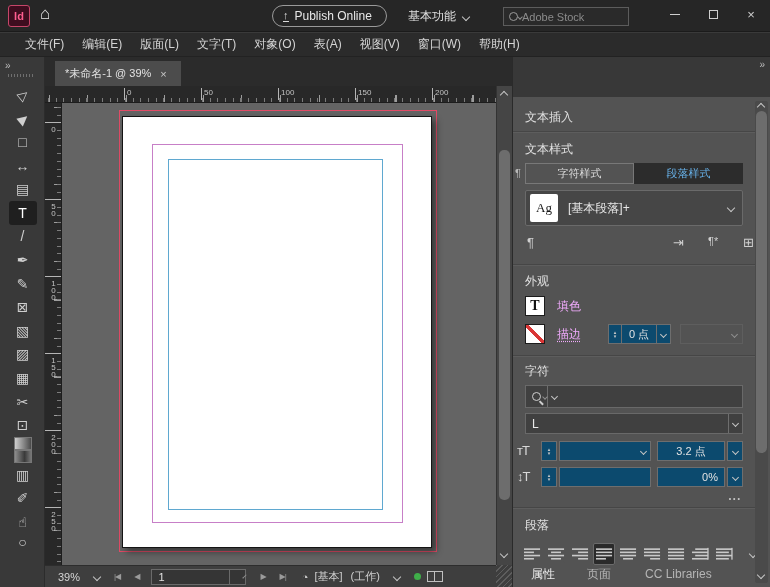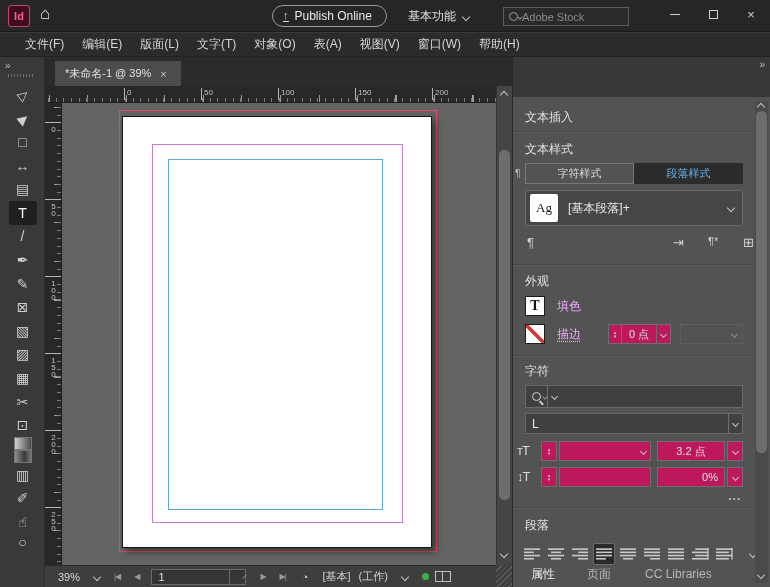--- a/index.html
+++ b/index.html
@@ -75,21 +75,21 @@
   
   .statusbar{position:absolute;left:45px;top:565px;width:467px;height:22px;background:#3e3e3e;border-top:1px solid #2d2d2d;
              display:flex;align-items:center;font-size:11px;color:#d6d6d6}
   .statusbar .zoomval{margin-left:13px}
   .statusbar .chev{margin-left:14px}
   .navbtn{color:#9b9b9b;font-size:8px;margin-left:14px;letter-spacing:-1px}
   .pagefield{margin-left:12px;width:95px;height:16px;background:#353535;border:1px solid #6a6a6a;display:flex;align-items:center}
   .pagefield .val{flex:1;padding-left:6px;font-size:11px;color:#e2e2e2}
   .pagefield .dd{width:16px;height:100%;border-left:1px solid #6a6a6a;display:flex;align-items:center;justify-content:center}
   .preflight{margin-left:16px;color:#c9c9c9;font-size:11px}
-  .profile{margin-left:14px;color:#d0d0d0}
+  .profile{margin-left:6px;color:#d0d0d0}
   .profile2{margin-left:8px;color:#d0d0d0}
   .greendot{margin-left:14px;width:7px;height:7px;border-radius:50%;background:#3fae49}
   .pagesic{margin-left:6px;width:16px;height:11px;border:1px solid #c0c0c0;display:flex}
   .pagesic i{flex:1;border-right:1px solid #c0c0c0}
   .pagesic i:last-child{border-right:none}
   .scrollcorner{position:absolute;left:496px;top:565px;width:16px;height:22px;background:#3e3e3e;
       background-image:repeating-linear-gradient(135deg,#5d5d5d 0 1px,transparent 1px 4px)}
   
   .panel{position:absolute;left:512px;top:57px;width:258px;height:530px;background:#535353;border-left:1px solid #2a2a2a}
   .paneltabs{position:absolute;left:0;top:0;width:258px;height:40px;background:#383838}
@@ -108,21 +108,21 @@
          font-size:13px;display:flex;align-items:center;justify-content:center;border-radius:2px}
   .styledrop .name{flex:1;font-size:12px;color:#e6e6e6}
   .iconrow{position:absolute;left:12px;top:178px;width:218px;height:18px;color:#cfcfcf;font-size:13px}
   .iconrow .ic{position:absolute;top:0}
   .swrow{position:absolute;left:12px;height:22px;display:flex;align-items:center;gap:12px}
   .swatch{width:20px;height:20px;background:#fff;border:1px solid #1c1c1c;display:flex;align-items:center;justify-content:center;
           font-family:"Liberation Serif","DejaVu Serif",serif;font-weight:bold;color:#111;font-size:14px}
   .swatch.none{background:linear-gradient(45deg,transparent 44%,#d93636 44%,#d93636 56%,transparent 56%),#fff}
   .swlabel{font-size:12px;color:#f0abfc}
   .swlabel.link{text-decoration:underline;text-decoration-style:dotted;text-underline-offset:3px}
-  .stepgroup{position:absolute;display:flex;align-items:center;height:20px;background:#be185d;border:1px solid #6e6e6e}
+  .stepgroup{position:absolute;display:flex;align-items:center;height:20px;background:#0c4a6e;border:1px solid #6e6e6e}
   .updown{width:13px;height:100%;border-right:1px solid #6e6e6e;display:flex;flex-direction:column;align-items:center;justify-content:center;color:#c9c9c9;font-size:5px;line-height:4px}
   .stepval{flex:1;text-align:center;font-size:11px;color:#e2e2e2;padding:0 3px;white-space:nowrap}
   .ddcell{width:14px;height:100%;border-left:1px solid #6e6e6e;display:flex;align-items:center;justify-content:center}
   .emptydrop{position:absolute;height:20px;border:1px solid #5e5e5e;display:flex;align-items:center;justify-content:flex-end;padding-right:5px}
   .combo{position:absolute;left:12px;width:218px;background:#404040;border:1px solid #696969;display:flex;align-items:center}
   .combo .mag{position:relative;width:9px;height:9px;border:1.4px solid #cfcfcf;border-radius:50%;margin:0 2px 0 6px}
   .combo .mag::after{content:"";position:absolute;right:-4px;bottom:-3px;width:5px;height:1.5px;background:#cfcfcf;transform:rotate(45deg)}
   .combo .txt{flex:1;padding-left:6px;font-size:12px;color:#e8e8e8}
   .combo .ddcell{height:100%}
   .charicon{position:absolute;left:4px;font-size:13px;color:#d8d8d8;letter-spacing:-1px}

